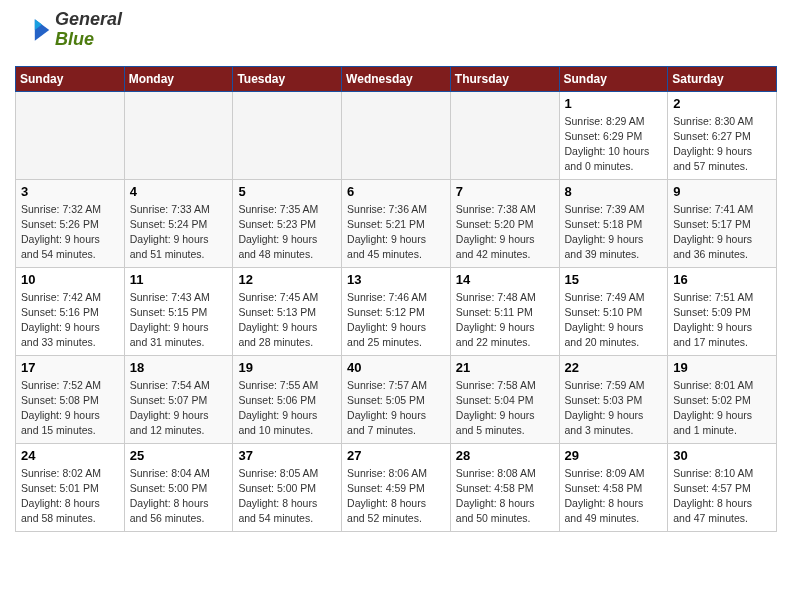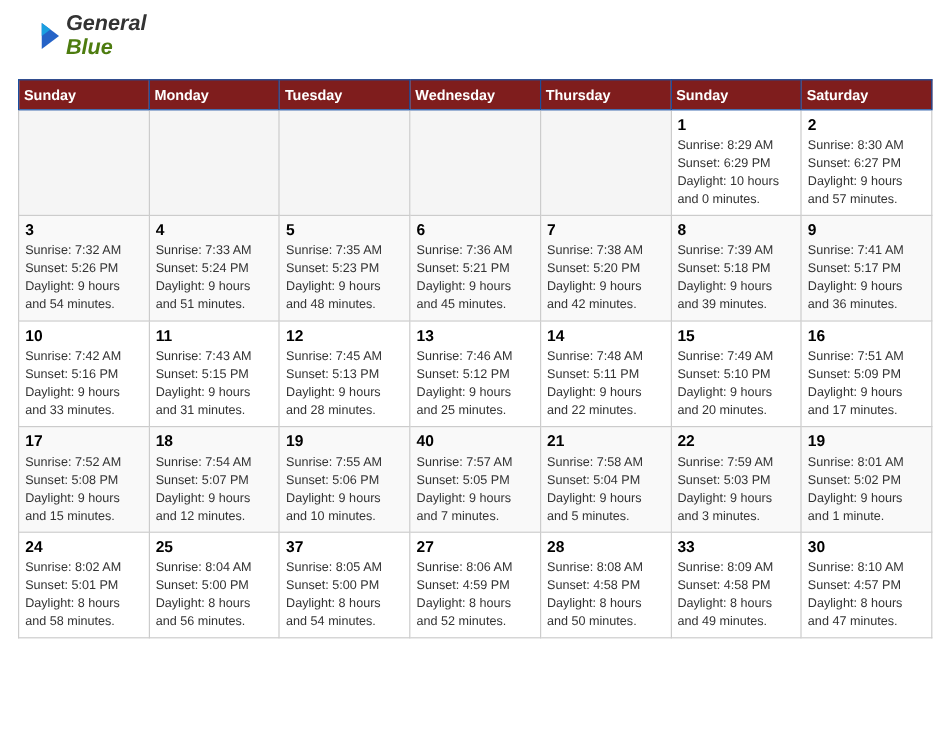--- a/index.html
+++ b/index.html
@@ -234,21 +234,21 @@
         </td>
         <td>
           <span class="day-number">27</span>
           <div class="day-info">Sunrise: 8:06 AM<br>Sunset: 4:59 PM<br>Daylight: 8 hours<br>and 52 minutes.</div>
         </td>
         <td>
           <span class="day-number">28</span>
           <div class="day-info">Sunrise: 8:08 AM<br>Sunset: 4:58 PM<br>Daylight: 8 hours<br>and 50 minutes.</div>
         </td>
         <td>
-          <span class="day-number">33</span>
+          <span class="day-number">29</span>
           <div class="day-info">Sunrise: 8:09 AM<br>Sunset: 4:58 PM<br>Daylight: 8 hours<br>and 49 minutes.</div>
         </td>
         <td>
           <span class="day-number">30</span>
           <div class="day-info">Sunrise: 8:10 AM<br>Sunset: 4:57 PM<br>Daylight: 8 hours<br>and 47 minutes.</div>
         </td>
       </tr>
     </tbody>
 </table>
 

